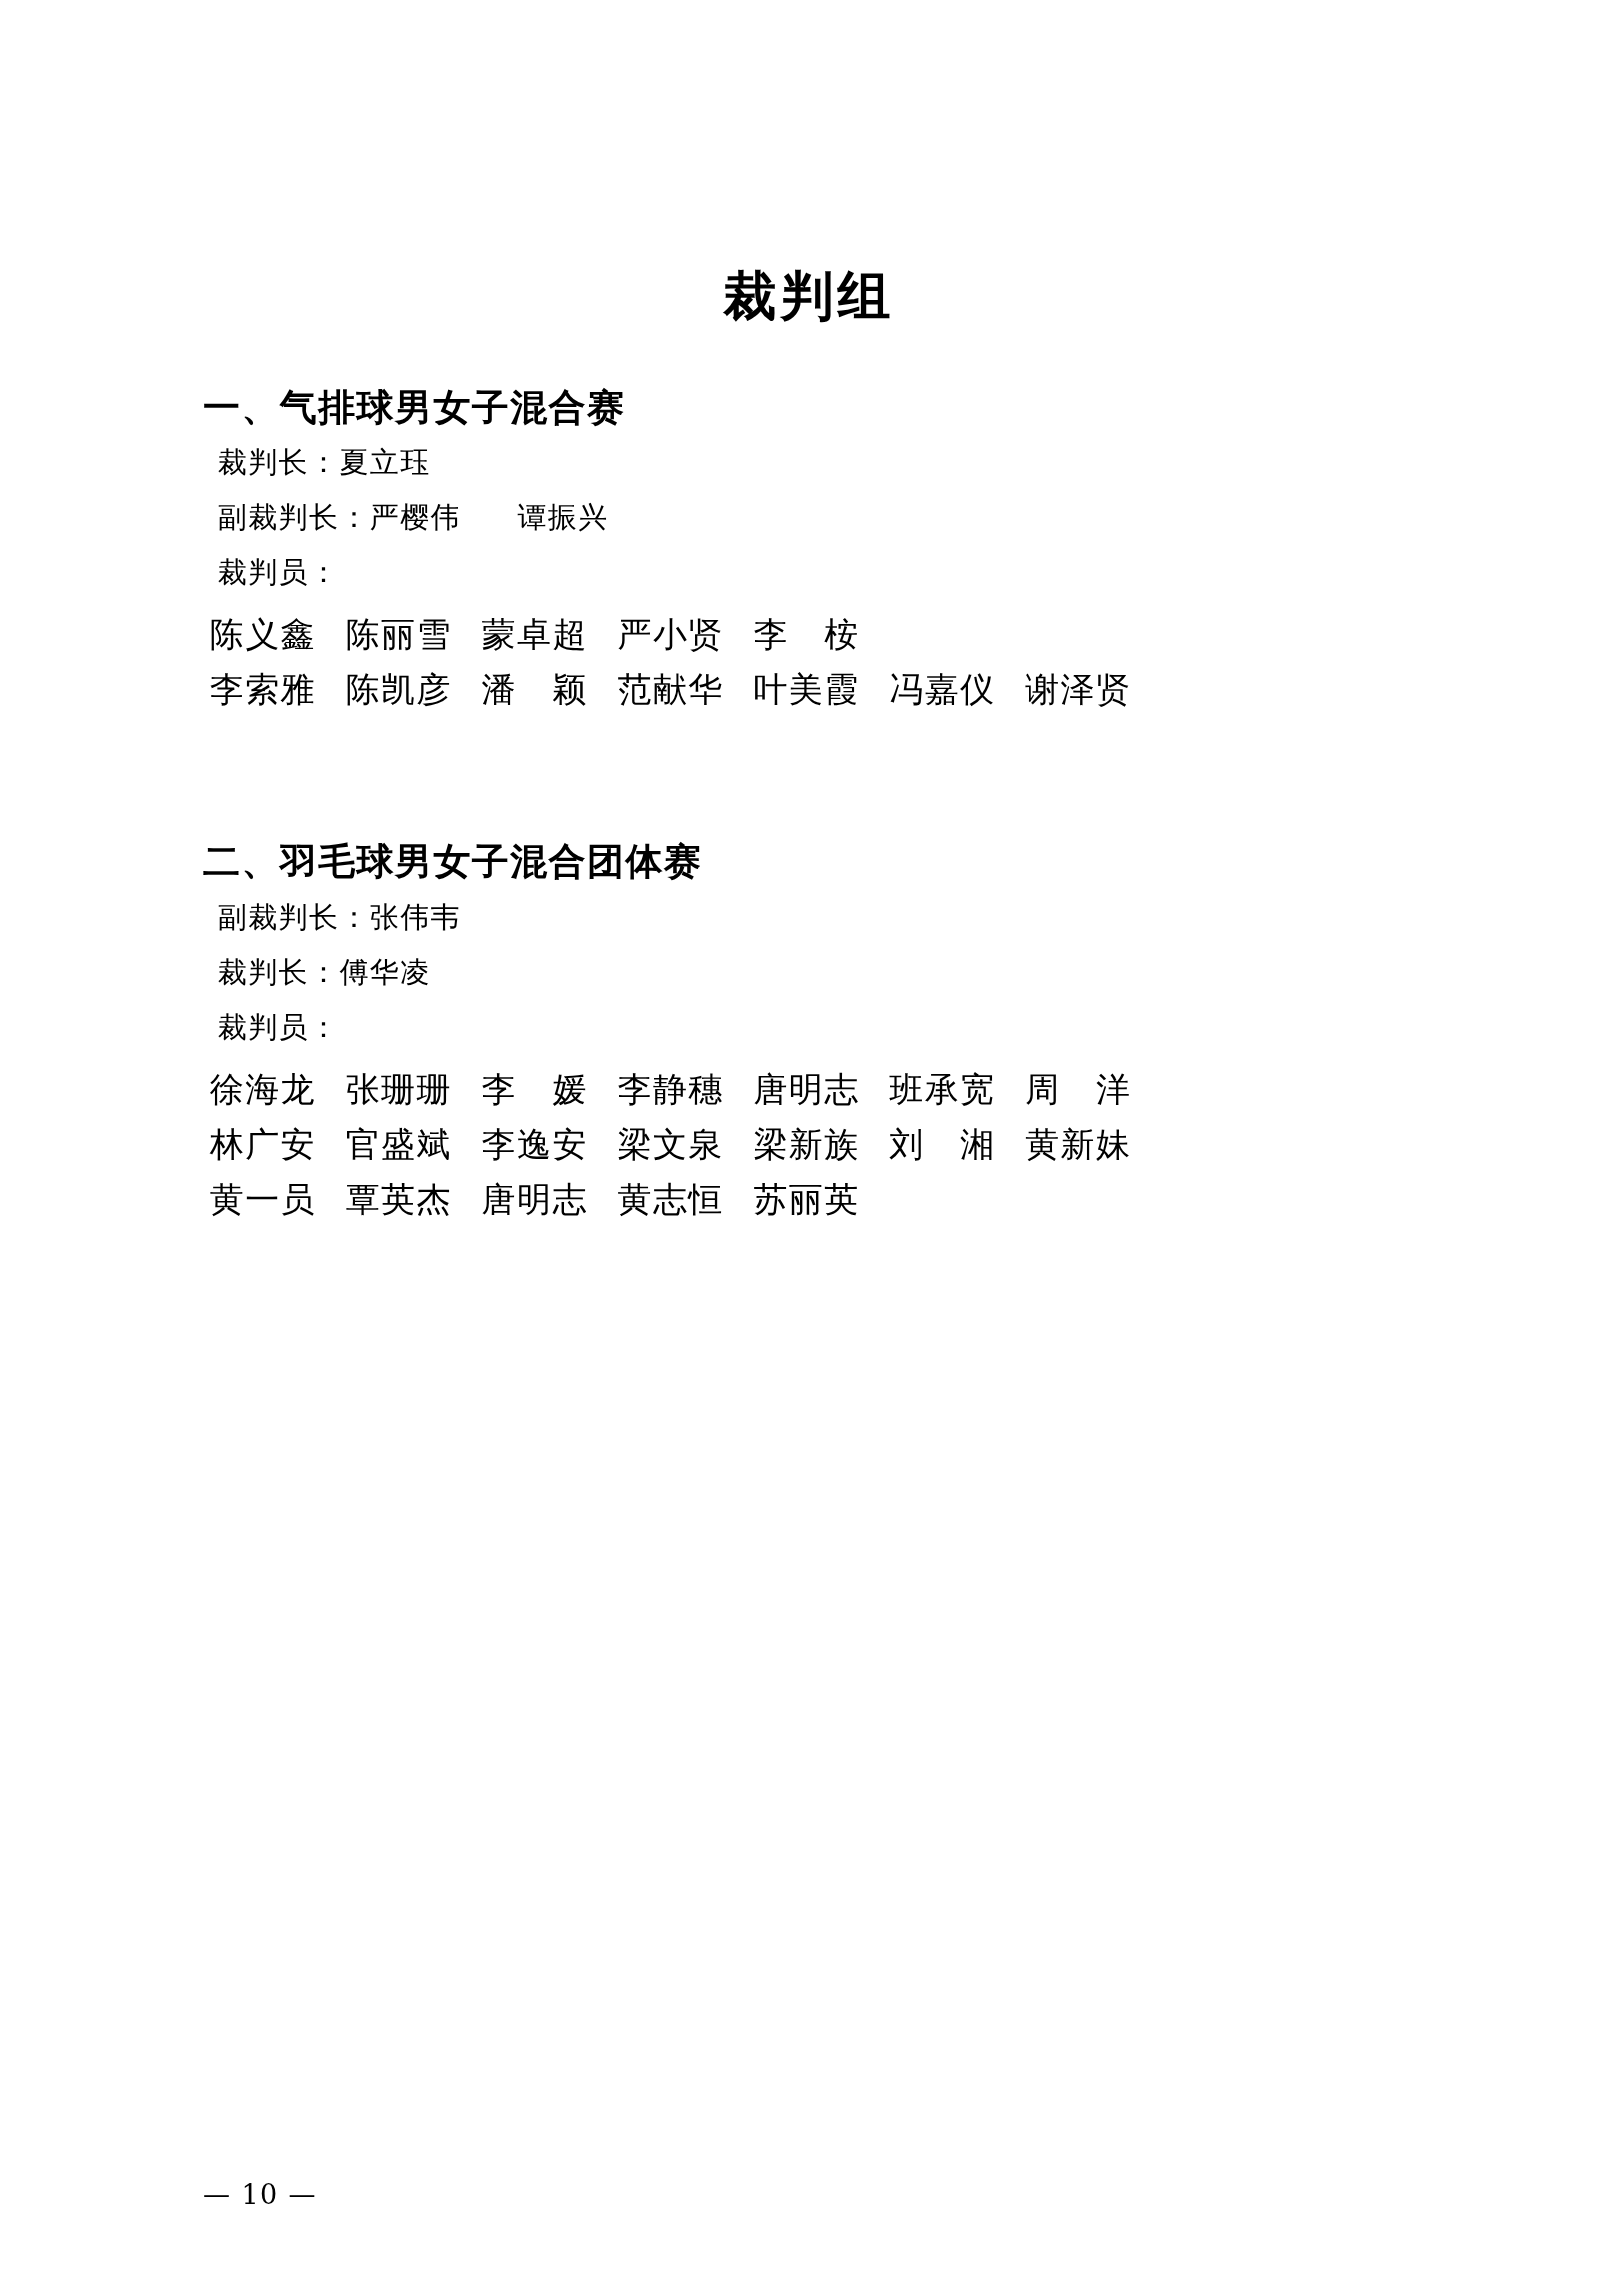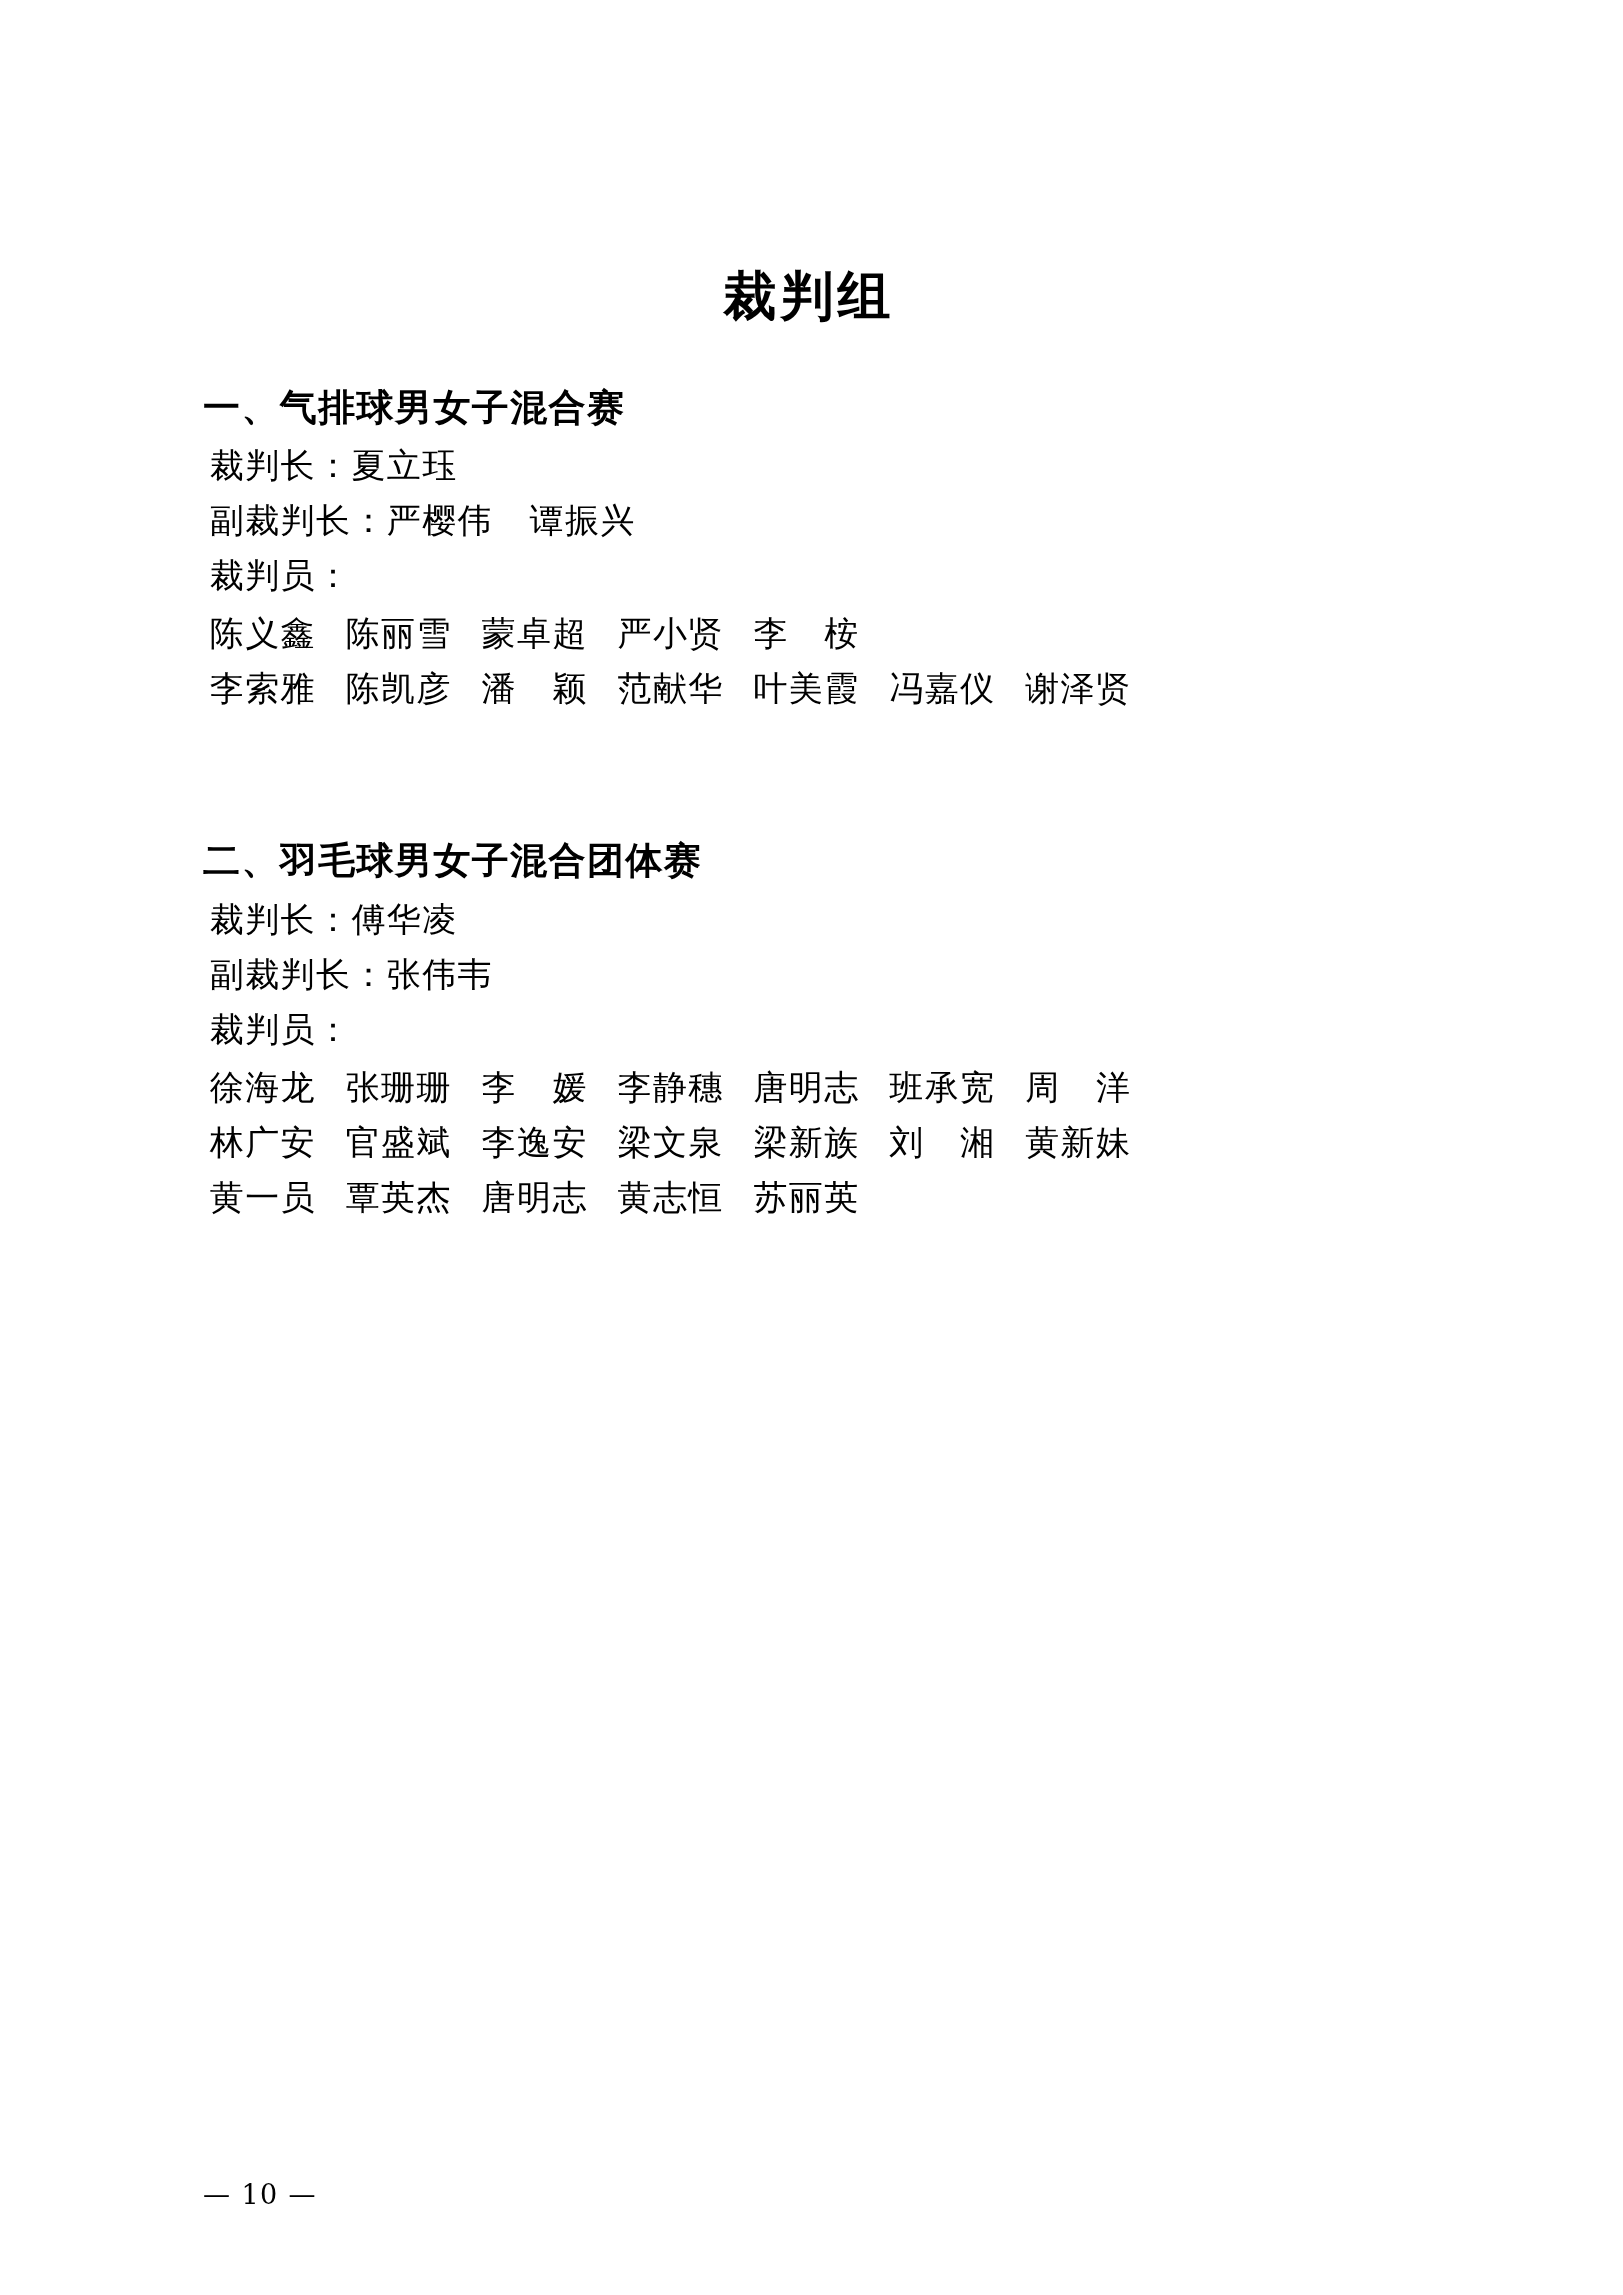--- a/index.html
+++ b/index.html
@@ -41,25 +41,26 @@
   }
   .section-heading {
     font-family: "DejaVu Sans", "Liberation Sans", sans-serif;
     font-weight: bold;
     font-size: 37px;
     line-height: 1.45;
     letter-spacing: 1.4px;
     margin: 0 0 4.1px 0;
   }
   .line {
-    font-size: 34px;
+    font-size: 29px;
     line-height: 1.62;
     letter-spacing: 1.4px;
-    margin: 0;
+    margin: 8px;
     white-space: pre;
+    font-family: Liberation Mono, monospace;
   }
   .indent {
     padding-left: 6.8px;
   }
   .names-block {
     margin-top: 2.7px;
     font-family: Liberation Serif, serif;
   }
   .names-row {
     font-size: 34px;
@@ -101,23 +102,23 @@
         <p class="names-row indent">陈义鑫   陈丽雪   蒙卓超   严小贤   李　桉</p>
         <p class="names-row indent">李索雅   陈凯彦   潘　颖   范献华   叶美霞   冯嘉仪   谢泽贤</p>
       </div>
     </div>
 
     <div class="gap"></div>
 
     <div class="section">
       <div class="section-heading">二、羽毛球男女子混合团体赛</div>
 
+      <p class="line indent"><span>副裁判长：</span><span>张伟韦</span></p>
+
       <p class="line indent"><span>裁判长：</span><span>傅华凌</span></p>
-
-      <p class="line indent"><span>副裁判长：</span><span>张伟韦</span></p>
 
       <p class="line indent">裁判员：</p>
 
       <div class="names-block">
         <p class="names-row indent">徐海龙   张珊珊   李　媛   李静穗   唐明志   班承宽   周　洋</p>
         <p class="names-row indent">林广安   官盛斌   李逸安   梁文泉   梁新族   刘　湘   黄新妹</p>
         <p class="names-row indent">黄一员   覃英杰   唐明志   黄志恒   苏丽英</p>
       </div>
     </div>
 

